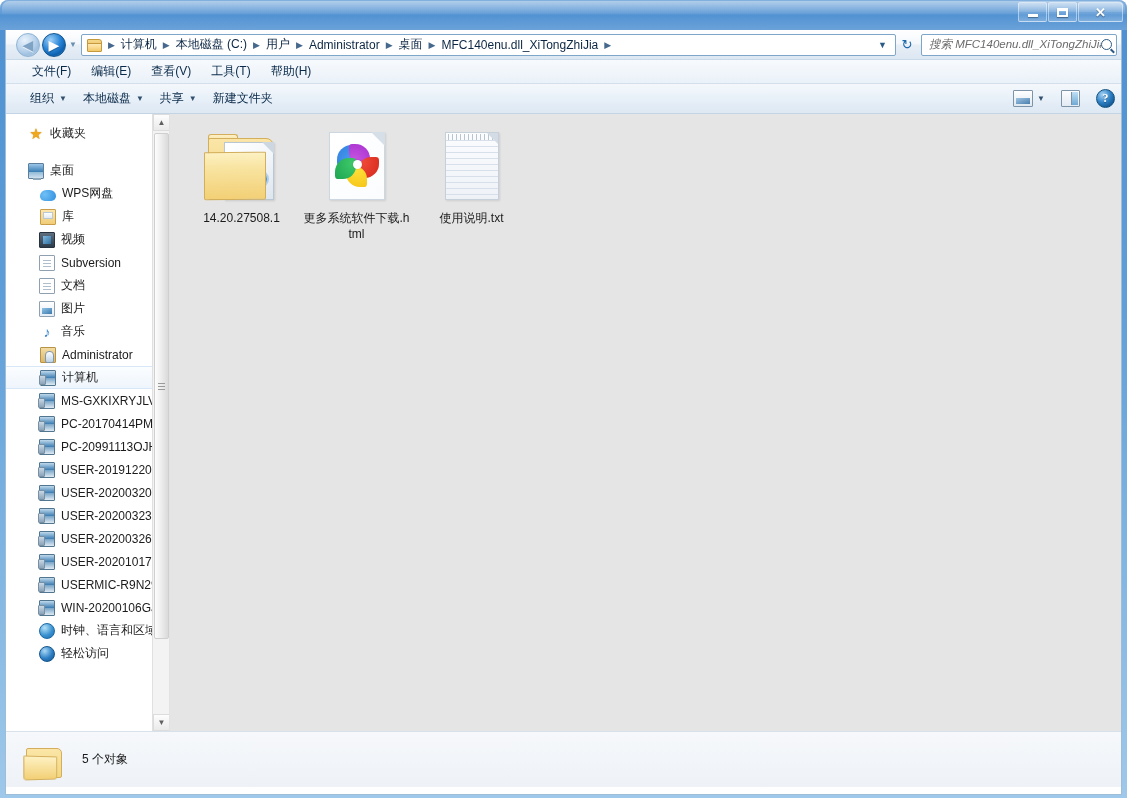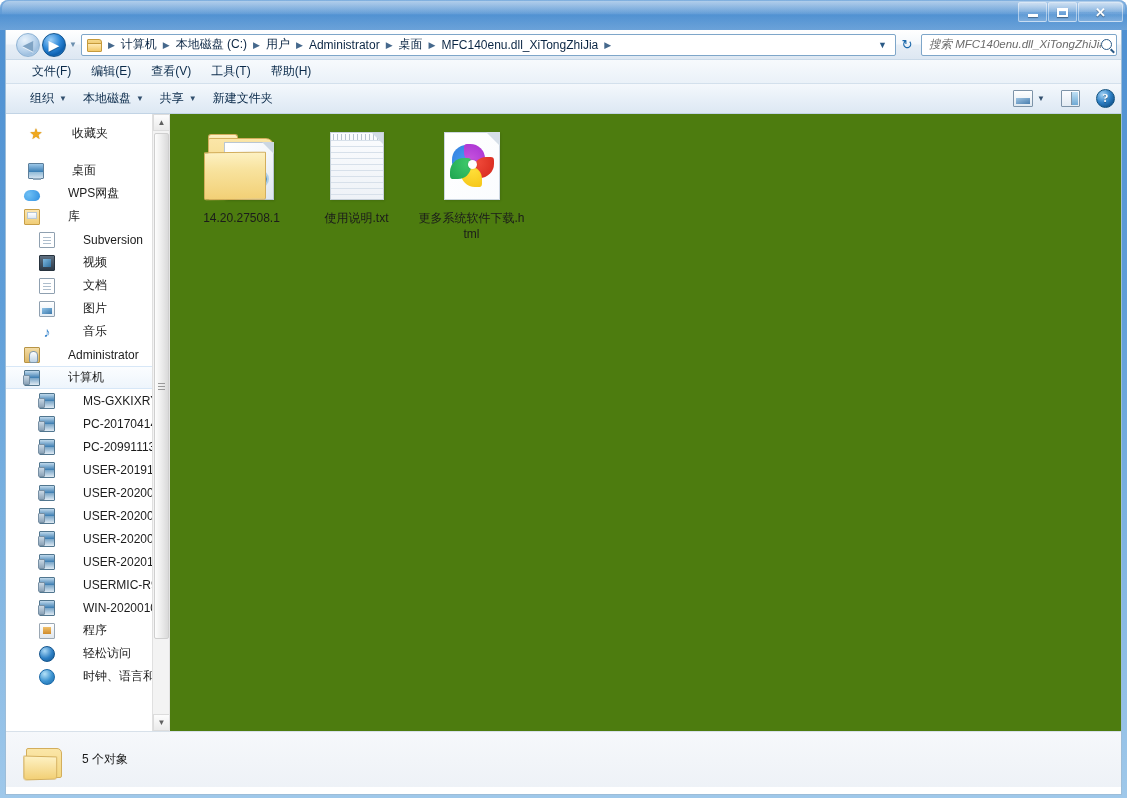--- a/index.html
+++ b/index.html
@@ -142,23 +142,23 @@
     background: #ffffff; border-right: 1px solid #e2e2e2;
     font-size: 12px; color: #1b1b1b;
   }
   #sidebar-scroll-inner { padding-top: 8px; }
   .sb-row { height: 23px; display: flex; align-items: center; white-space: nowrap; overflow: hidden; padding-right: 2px; }
   .sb-row.selected {
     background: linear-gradient(to bottom,#fbfdff,#eef5fc);
     border-top: 1px solid #d7e7f7; border-bottom: 1px solid #d7e7f7;
     height: 23px;
   }
-  .sb-label { overflow: hidden; text-overflow: clip; margin-left: 22px; }
+  .sb-label { overflow: hidden; text-overflow: clip; }
   .sb-gap { height: 14px; }
-  .ind0 { padding-left: 22px; } .ind1 { padding-left: 18px; }
+  .ind0 { padding-left: 22px; } .ind1 { padding-left: 34px; }
   .ind2 { padding-left: 33px; }
   .sb-ico { width: 16px; height: 16px; flex: none; margin-right: 6px; position: relative; }
 
   .ic-star { color: #f0a81e; font-size: 15px; line-height: 16px; text-align:center;
      text-shadow: 0 0 1px #b87a05; }
   .ic-desktop { background: linear-gradient(to bottom,#9cc7e8 0%, #3b7fb5 55%, #8fb9d6 56%, #cfe0ee 100%);
      border:1px solid #5d7f9b; border-radius:1px; }
   .ic-desktop::after { content:""; position:absolute; left:4px; bottom:-2px; width:8px; height:2px; background:#8fa7bb; }
   .ic-cloud { background: radial-gradient(circle at 30% 40%, #6fc0f5, #2f8fe0);
      border-radius: 8px 8px 6px 6px; height: 11px; margin-top: 3px; }
@@ -211,21 +211,21 @@
     position: absolute; left: 1px; top: 19px; width: 15px; height: 506px;
     background: linear-gradient(to right,#fdfdfd,#f0f0f0 40%, #dadada 100%);
     border: 1px solid #cfcfcf; border-radius: 2px;
     display: flex; align-items: center; justify-content: center;
   }
   .thumb-grip { width: 7px; height: 7px;
     background: repeating-linear-gradient(to bottom, #9a9a9a 0 1px, transparent 1px 3px); }
   #sb-arrow-bottom { position: absolute; bottom: 0; left: 0; }
 
   
-  #filepane { flex: 1; position: relative; background: #4d7c0f; padding: 12px 0 0 14px; }
+  #filepane { flex: 1; position: relative; background: #e5e5e5; padding: 12px 0 0 14px; }
   #file-grid { display: flex; flex-wrap: wrap; align-content: flex-start; }
   .file-item {
     width: 115px; padding-top: 2px; display: flex; flex-direction: column; align-items: center;
     font-size: 12px; color: #1b1b1b;
   }
   .file-icon { width: 80px; height: 76px; position: relative; margin-bottom: 6px; }
   .file-label { text-align: center; line-height: 16px; max-width: 108px; word-break: break-all; }
 
   
   .fo-back { position: absolute; left: 6px; top: 10px; width: 66px; height: 62px; border-radius: 2px 8px 2px 2px;
@@ -410,26 +410,26 @@
           </div>
           <div class="sb-row ind1">
             <span class="sb-ico ic-cloud"></span>
             <span class="sb-label">WPS网盘</span>
           </div>
           <div class="sb-row ind1">
             <span class="sb-ico ic-lib"></span>
             <span class="sb-label">库</span>
           </div>
           <div class="sb-row ind2">
+            <span class="sb-ico ic-video"></span>
+            <span class="sb-label">视频</span>
+          </div>
+          <div class="sb-row ind2">
             <span class="sb-ico ic-doc"></span>
             <span class="sb-label">Subversion</span>
-          </div>
-          <div class="sb-row ind2">
-            <span class="sb-ico ic-video"></span>
-            <span class="sb-label">视频</span>
           </div>
           <div class="sb-row ind2">
             <span class="sb-ico ic-doc"></span>
             <span class="sb-label">文档</span>
           </div>
           <div class="sb-row ind2">
             <span class="sb-ico ic-pic"></span>
             <span class="sb-label">图片</span>
           </div>
           <div class="sb-row ind2">
@@ -480,30 +480,26 @@
           <div class="sb-row ind2">
             <span class="sb-ico ic-pc"></span>
             <span class="sb-label">USERMIC-R9N29S</span>
           </div>
           <div class="sb-row ind2">
             <span class="sb-ico ic-pc"></span>
             <span class="sb-label">WIN-20200106GJQ</span>
           </div>
 
           <div class="sb-row ind2">
-            <span class="sb-ico ic-prog"></span>
-            <span class="sb-label">程序</span>
+            <span class="sb-ico ic-clock"></span>
+            <span class="sb-label">时钟、语言和区域</span>
           </div>
           <div class="sb-row ind2">
             <span class="sb-ico ic-ease"></span>
             <span class="sb-label">轻松访问</span>
-          </div>
-          <div class="sb-row ind2">
-            <span class="sb-ico ic-clock"></span>
-            <span class="sb-label">时钟、语言和区域</span>
           </div>
         </div>
 
         <div id="sb-scrollbar">
           <div class="sb-arrow">▲</div>
           <div id="sb-thumb">
             <span class="thumb-grip"></span>
           </div>
           <div class="sb-arrow" id="sb-arrow-bottom">▼</div>
         </div>
@@ -518,45 +514,45 @@
                 <span class="fo-back"></span>
               <span class="fo-doc"></span>
               <span class="gear-big"></span>
                 <span class="gear-small"></span>
               <span class="fo-front"></span>
             </div>
             <div class="file-label">14.20.27508.1</div>
           </div>
 
 
-
-          <div class="file-item">
-            <div class="file-icon">
-              <span class="txt-page">
-                  <span class="txt-spiral"></span>
-                </span>
-            </div>
-            <div class="file-label">使用说明.txt</div>
-          </div>
 
           <div class="file-item">
             <div class="file-icon">
               <span class="html-page"></span>
               <span class="pinwheel">
                 <span class="pw pw-b"></span>
                 <span class="pw pw-m"></span>
                 <span class="pw pw-r"></span>
                 <span class="pw pw-y"></span>
                 <span class="pw pw-g"></span>
                 <span class="pw-hub"></span>
               </span>
             </div>
             <div class="file-label">更多系统软件下载.html</div>
           </div>
 
+          <div class="file-item">
+            <div class="file-icon">
+              <span class="txt-page">
+                  <span class="txt-spiral"></span>
+                </span>
+            </div>
+            <div class="file-label">使用说明.txt</div>
+          </div>
+
         </div>
       </div>
     </div>
 
     <div id="statusbar">
       <div class="status-folder">
         <span class="sfb"></span>
           <span class="sff"></span>
       </div>
       <div>5 个对象</div>

